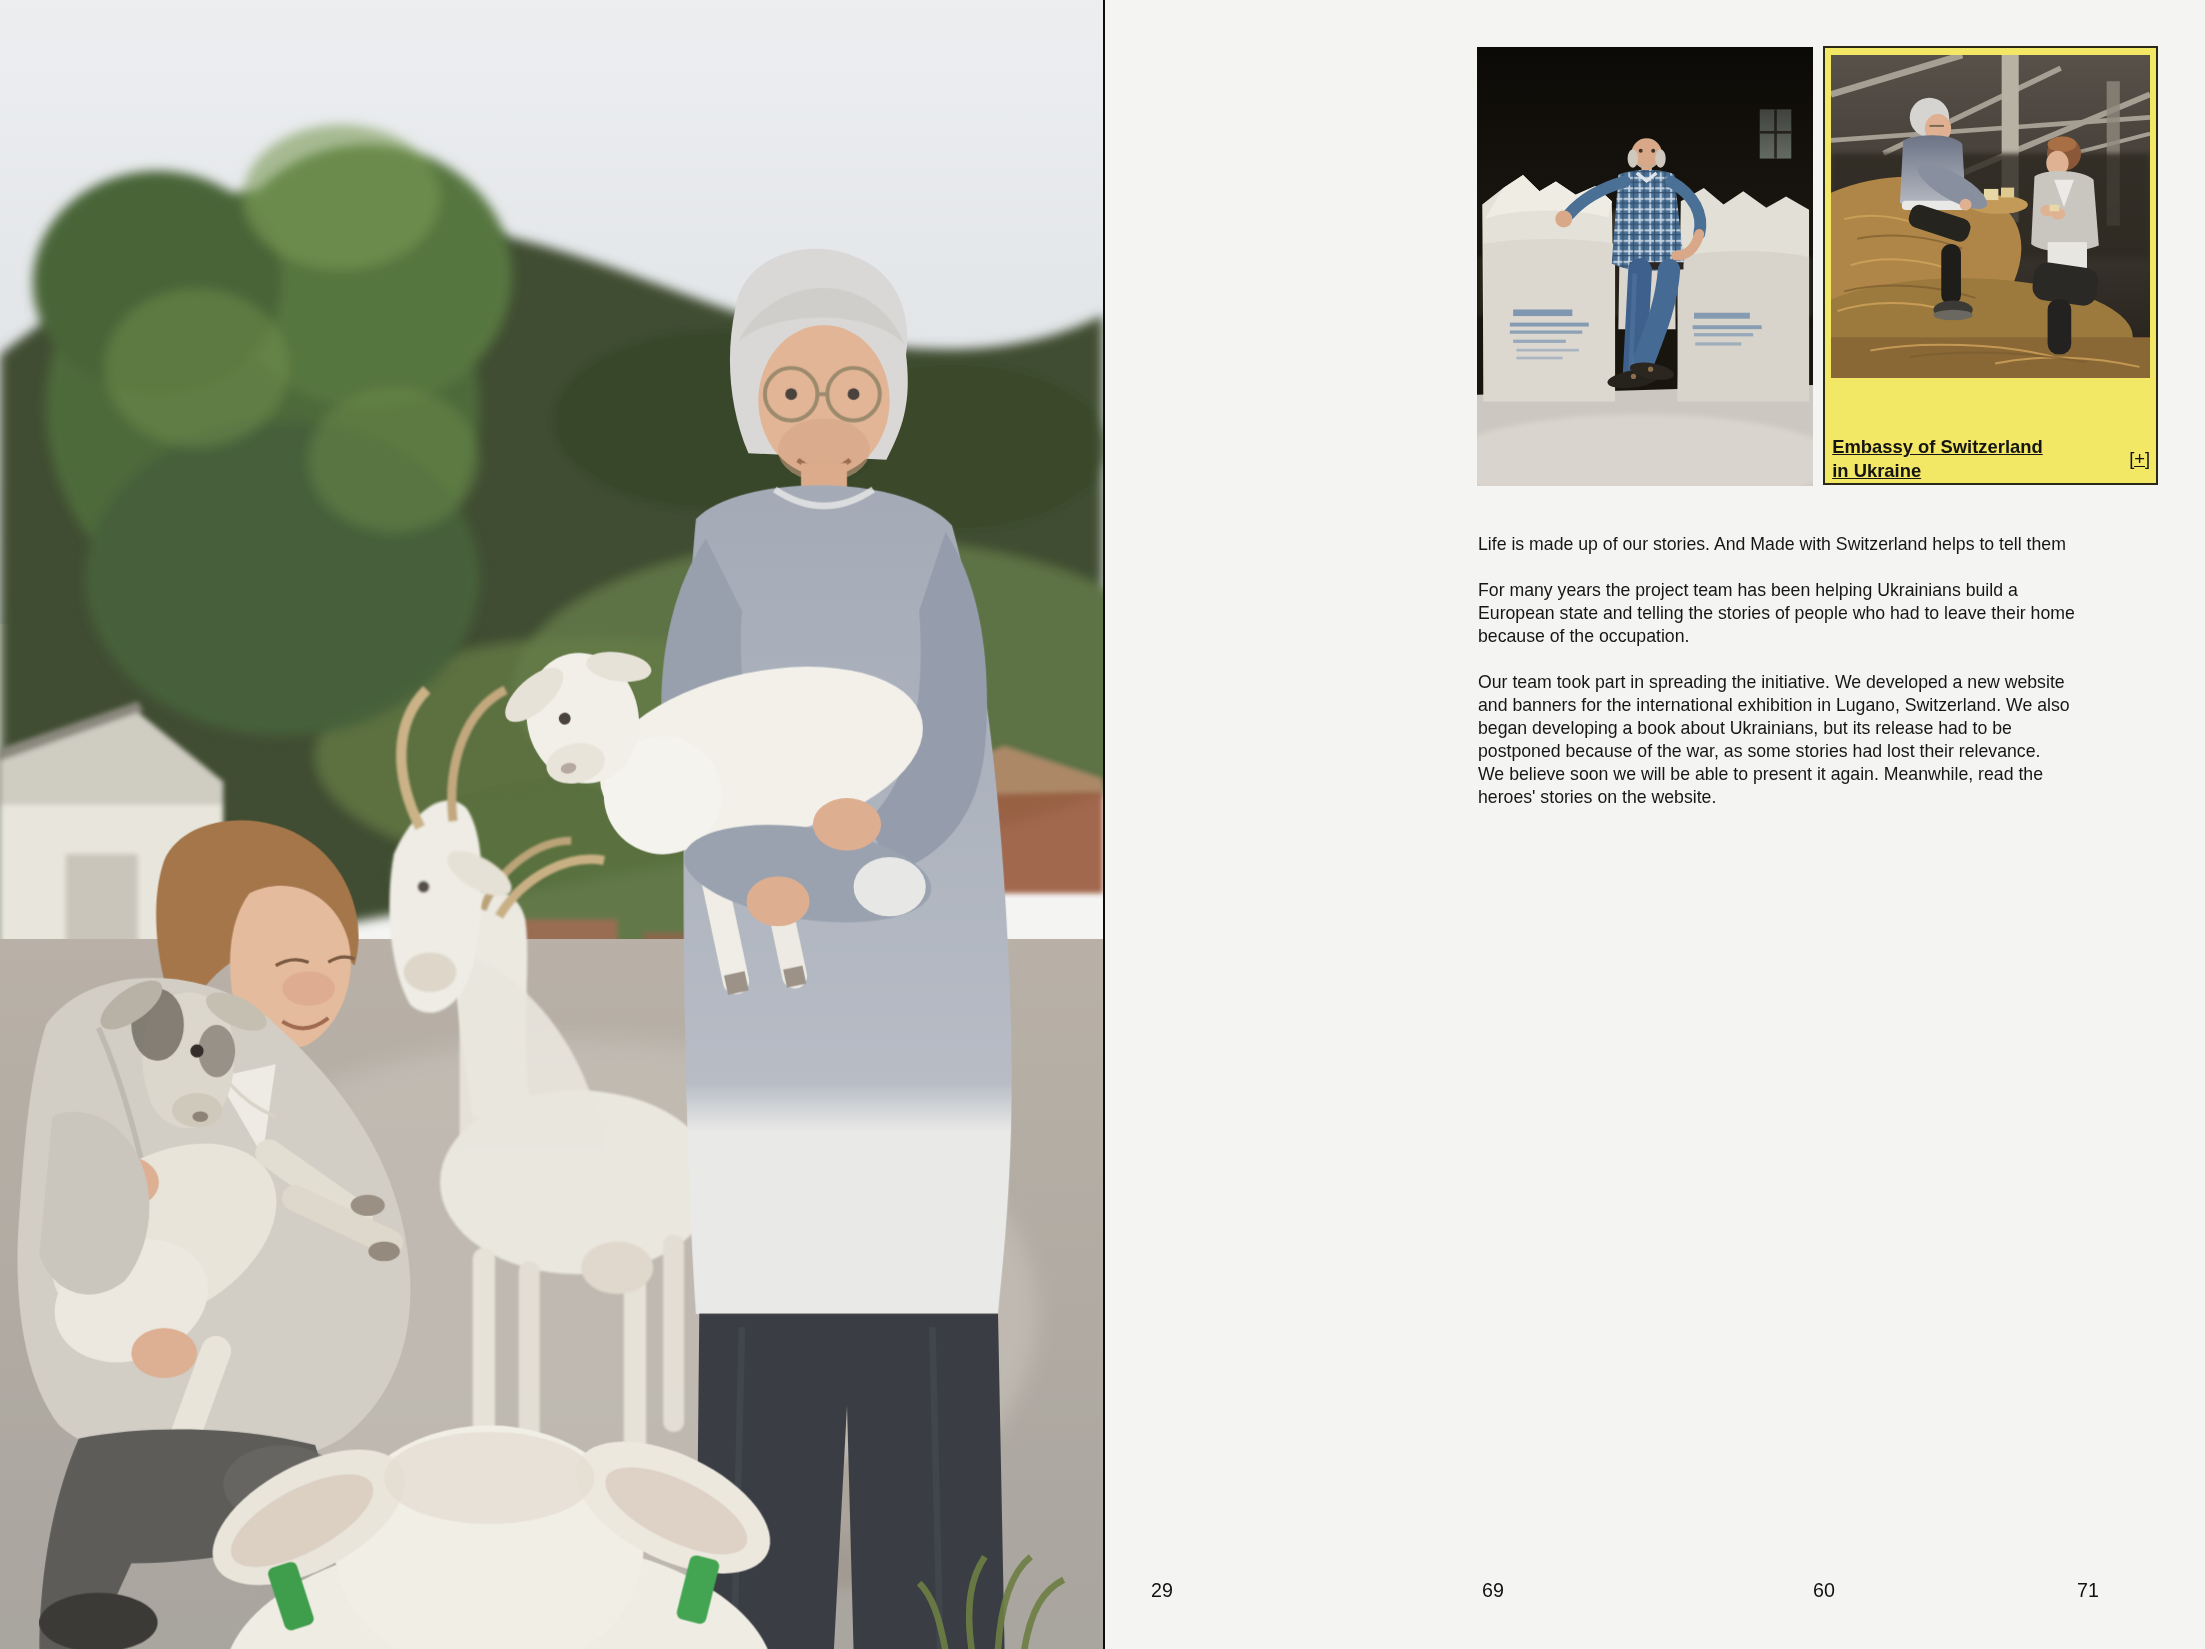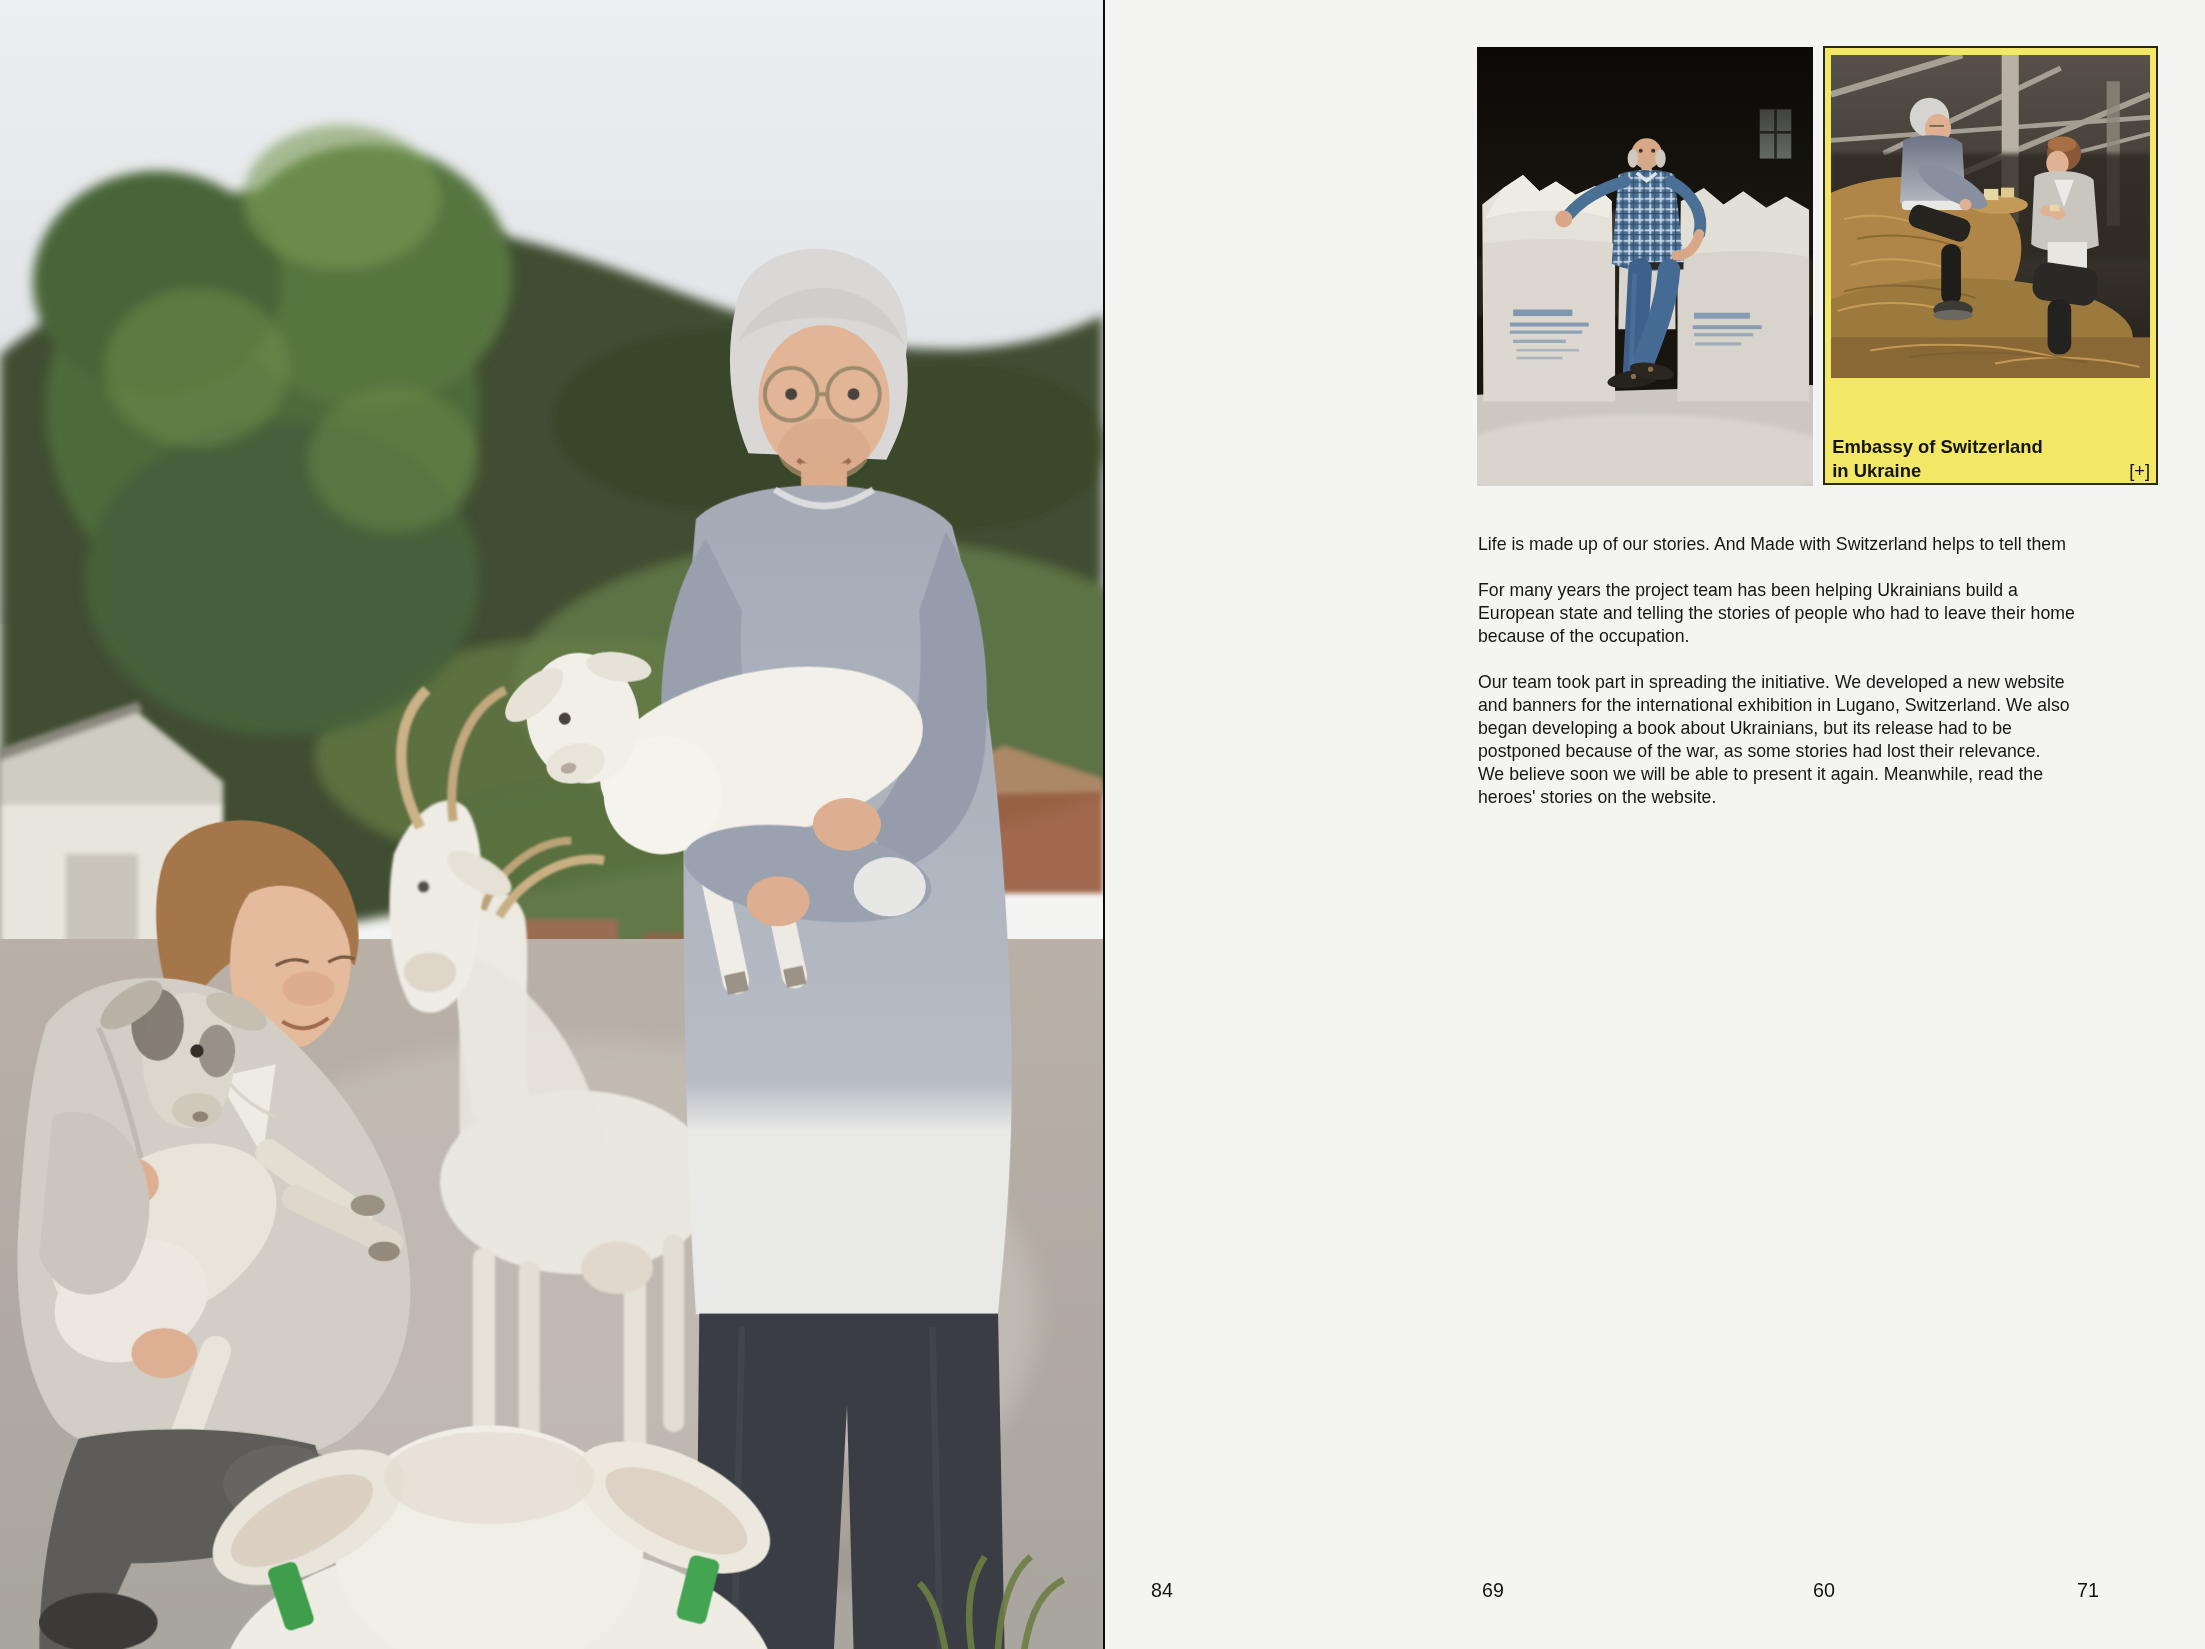--- a/index.html
+++ b/index.html
@@ -5,21 +5,21 @@
   html,body{margin:0;padding:0;background:#f4f4f3;}
   .spread{position:relative;width:2205px;height:1650px;background:#f4f4f3;overflow:hidden;
           font-family:"Liberation Sans",sans-serif;color:#161616;}
   .left-photo{position:absolute;left:0;top:0;width:1103px;height:1650px;display:block;}
   .divider{position:absolute;left:1103px;top:0;width:2px;height:1650px;background:#0d0d0d;}
   .man-photo{position:absolute;left:1477px;top:47px;width:336px;height:439px;display:block;}
   .card{position:absolute;left:1823px;top:46px;width:335px;height:439px;background:#f3e766;
         border:2px solid #2a2817;box-sizing:border-box;}
   .card-photo{position:absolute;left:5.9px;top:6.6px;width:319px;height:323px;display:block;}
   .card-caption{position:absolute;left:7.2px;right:5.9px;top:387px;display:flex;
-                justify-content:space-between;align-items:flex-end;}
+                justify-content:space-between;align-items:center;text-decoration:underline;}
   .card-title{font-size:18.4px;line-height:23.6px;font-weight:700;white-space:pre-line;color:#141414;}
   .card-plus{font-size:18.4px;line-height:23.6px;font-weight:500;color:#141414;cursor:pointer;}
   .body-text{position:absolute;left:1478px;top:533px;width:736px;}
   .body-text p{margin:0 0 23px 0;font-size:17.7px;line-height:23px;white-space:pre-line;color:#161616;}
   .pagenum{position:absolute;font-size:19.7px;line-height:19.7px;color:#121212;}
   .n68{left:1151px;top:1581px;}
   .n69{left:1482px;top:1581px;}
   .n70{left:1813px;top:1581px;}
   .n71{left:2077px;top:1581px;width:79px;text-align:left;}
 </style>
@@ -389,19 +389,19 @@
 European state and telling the stories of people who had to leave their home
 because of the occupation.</p>
     <p>Our team took part in spreading the initiative. We developed a new website
 and banners for the international exhibition in Lugano, Switzerland. We also
 began developing a book about Ukrainians, but its release had to be
 postponed because of the war, as some stories had lost their relevance.
 We believe soon we will be able to present it again. Meanwhile, read the
 heroes' stories on the website.</p>
   </div>
 
-  <div class="pagenum n68">84</div>
+  <div class="pagenum n68">29</div>
   <div class="pagenum n69">69</div>
   <div class="pagenum n70">60</div>
   <div class="pagenum n71">71</div>
 
 </div>
 
 
 </body></html>

